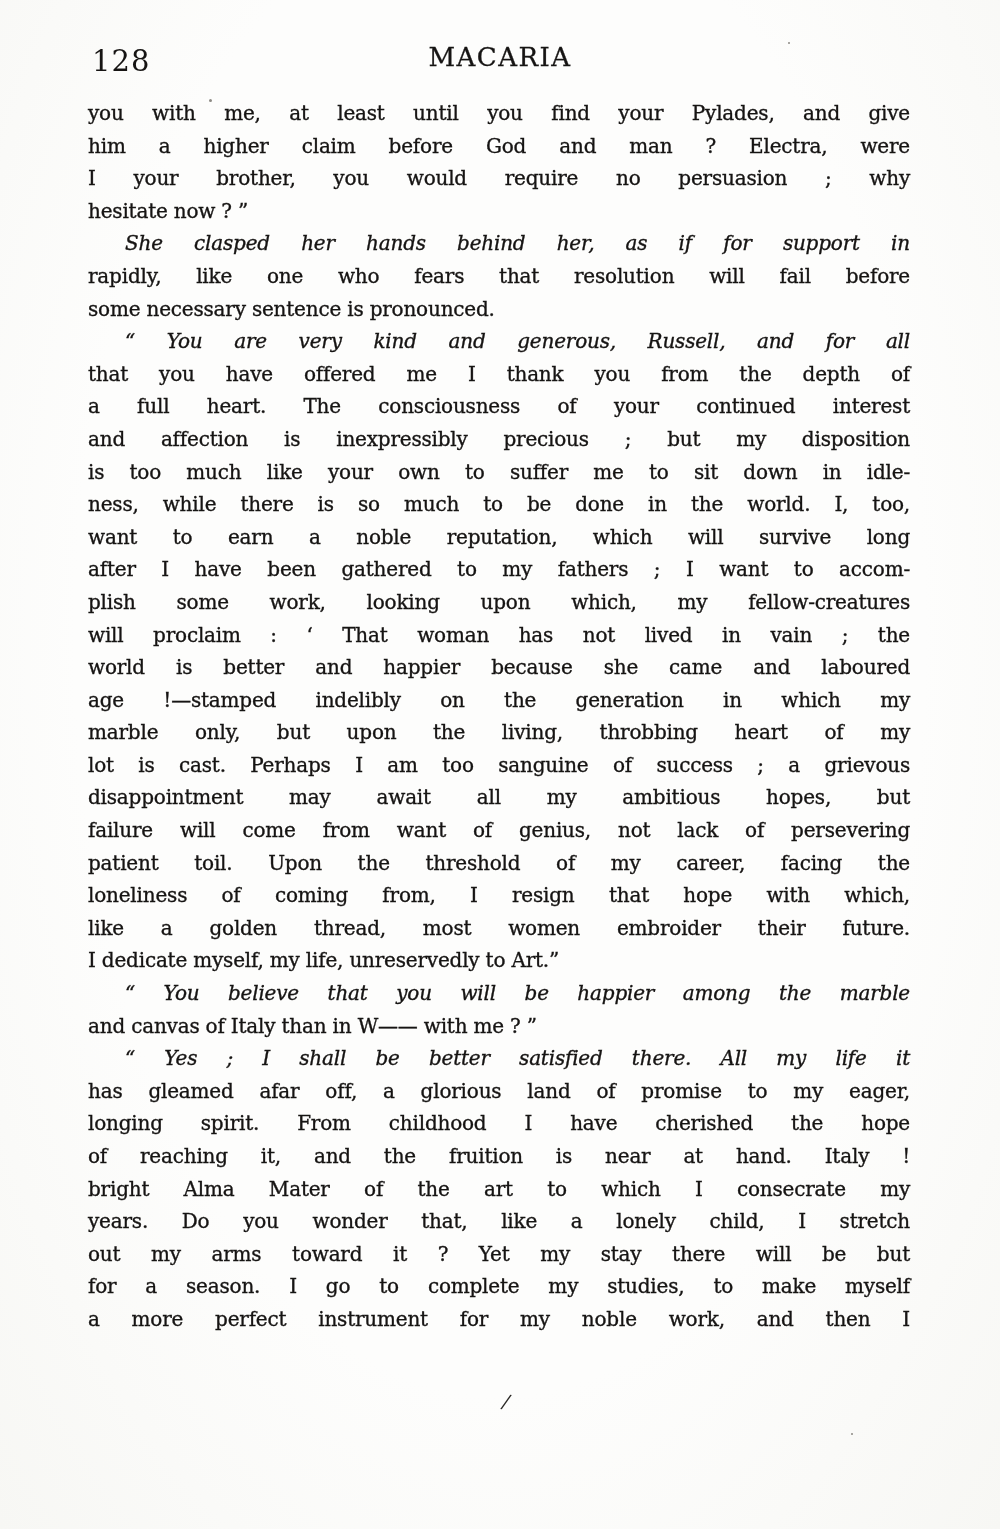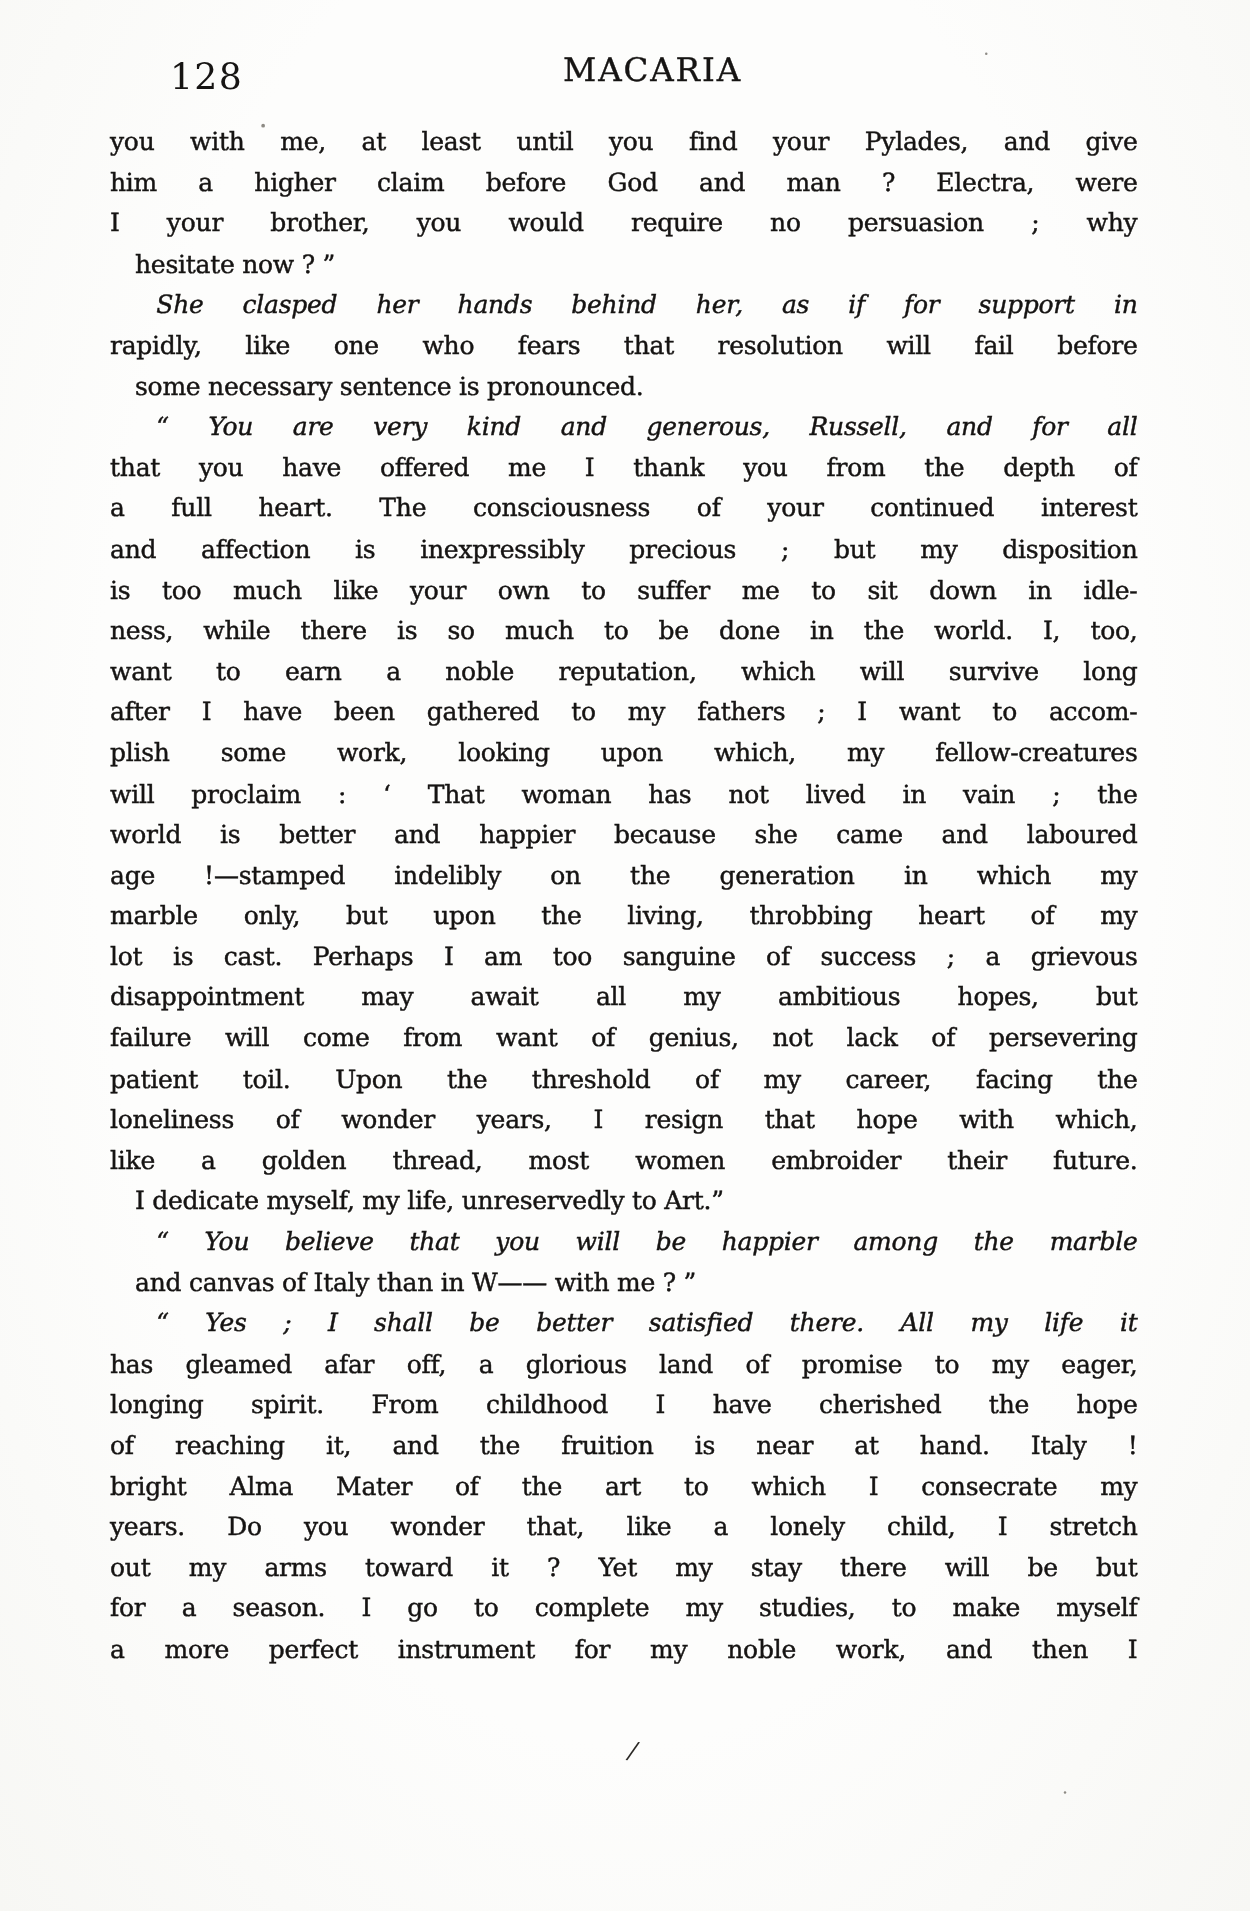--- a/index.html
+++ b/index.html
@@ -13,21 +13,20 @@
     position: relative;
     width: 1000px;
     height: 1529px;
     background:
       radial-gradient(ellipse at 50% 42%, #fdfdfc 60%, #f7f7f4 100%);
     color: #161413;
   }
   .header {
     position: relative;
     height: 96px;
-    margin-left: 44px;
   }
   .page-number {
     position: absolute;
     left: 92px;
     top: 44px;
     font-size: 29px;
     letter-spacing: 1px;
     font-variant-numeric: oldstyle-nums;
   }
   .running-title {
@@ -50,21 +49,20 @@
     -webkit-text-stroke: 0.35px #161413;
     letter-spacing: -0.2px;
   }
   .line {
     text-align: justify;
     text-align-last: justify;
     white-space: normal;
   }
   .line--flush {
     text-align-last: left;
-    margin-left: 20px;
   }
   .para--indent .line:first-child {
     text-indent: 37px;
     font-style: italic;
   }
   .stray-mark {
     position: absolute;
     left: 503px;
     top: 1390px;
     font-size: 19px;
@@ -114,21 +112,21 @@
         <div class="line">after I have been gathered to my fathers ;  I want to accom-</div>
         <div class="line">plish some work, looking upon which, my fellow-creatures</div>
         <div class="line">will proclaim :  ‘ That woman has not lived in vain ;  the</div>
         <div class="line">world is better and happier because she came and laboured</div>
         <div class="line">age !—stamped indelibly on the generation in which my</div>
         <div class="line">marble only, but upon the living, throbbing heart of my</div>
         <div class="line">lot is cast.  Perhaps I am too sanguine of success ; a grievous</div>
         <div class="line">disappointment may await all my ambitious hopes, but</div>
         <div class="line">failure will come from want of genius, not lack of persevering</div>
         <div class="line">patient toil.  Upon the threshold of my career, facing the</div>
-        <div class="line">loneliness of wonder years, I resign that hope with which,</div>
+        <div class="line">loneliness of coming from, I resign that hope with which,</div>
         <div class="line">like a golden thread, most women embroider their future.</div>
         <div class="line line--flush">I dedicate myself, my life, unreservedly to Art.”</div>
       </div>
       <div class="para para--indent">
         <div class="line">“ You believe that you will be happier among the marble</div>
         <div class="line line--flush">and canvas of Italy than in W—— with me ? ”</div>
       </div>
       <div class="para para--indent">
         <div class="line">“ Yes ;  I shall be better satisfied there.  All my life it</div>
         <div class="line">has gleamed afar off, a glorious land of promise to my eager,</div>

